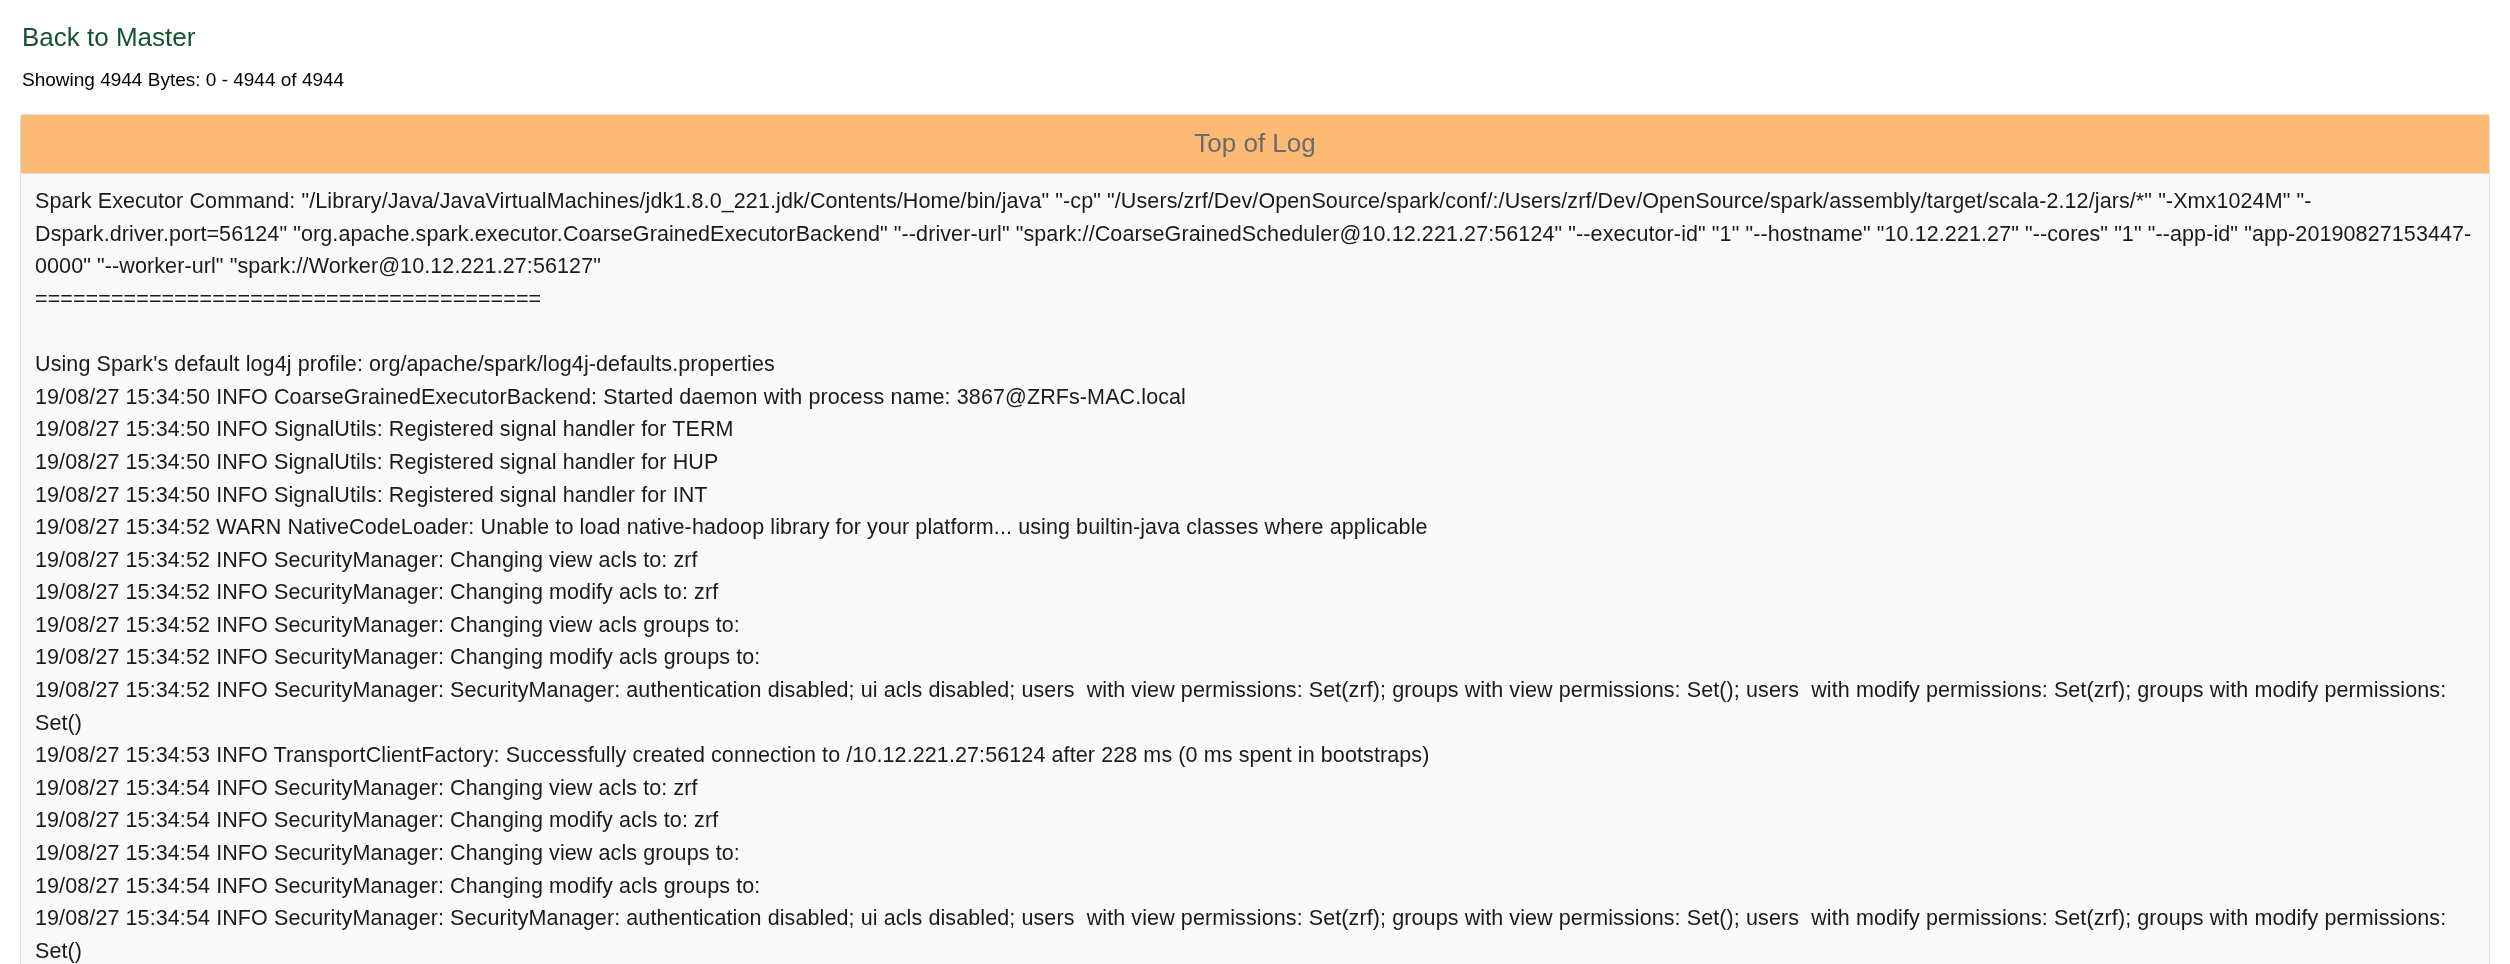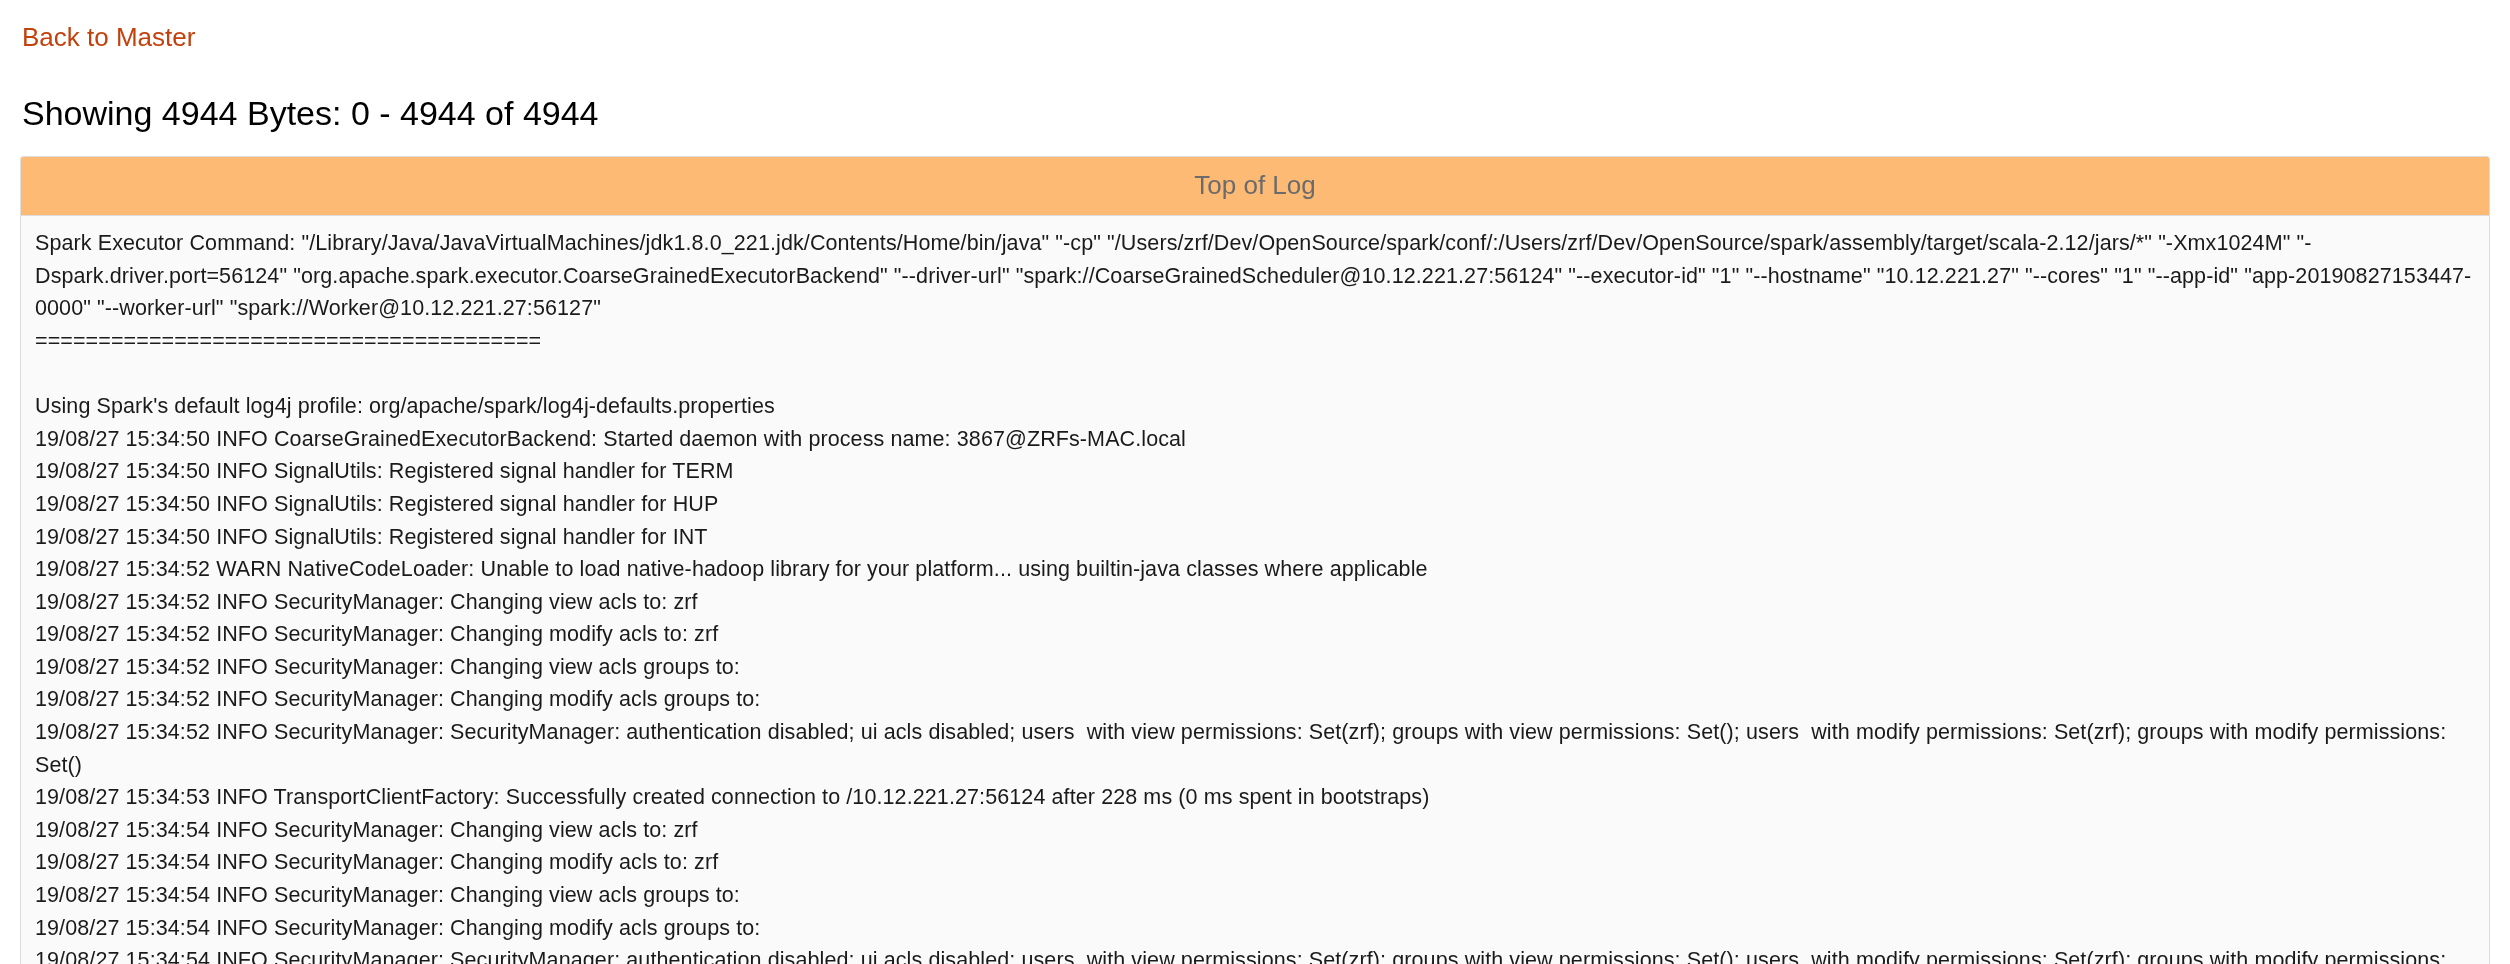--- a/index.html
+++ b/index.html
@@ -12,30 +12,30 @@
     width: 2510px;
     min-height: 964px;
     -webkit-font-smoothing: antialiased;
   }
   .page {
     padding: 14px 20px 0 20px;
     box-sizing: border-box;
   }
   .back-link {
     display: inline-block;
-    color: #c2410c;
+    color: #14532d;
     font-size: 26px;
     line-height: 1.2;
     text-decoration: none;
     cursor: pointer;
     margin: 8px 0 0 2px;
   }
   .showing-line {
-    margin: 40px 0 0 2px;
-    font-size: 34px;
+    margin: 16px 0 0 2px;
+    font-size: 19px;
     color: #000000;
     line-height: 1.2;
   }
   .log-panel {
     margin-top: 22px;
     border: 1px solid #dddddd;
     border-radius: 3px;
     background: #fafafa;
     overflow: hidden;
   }

